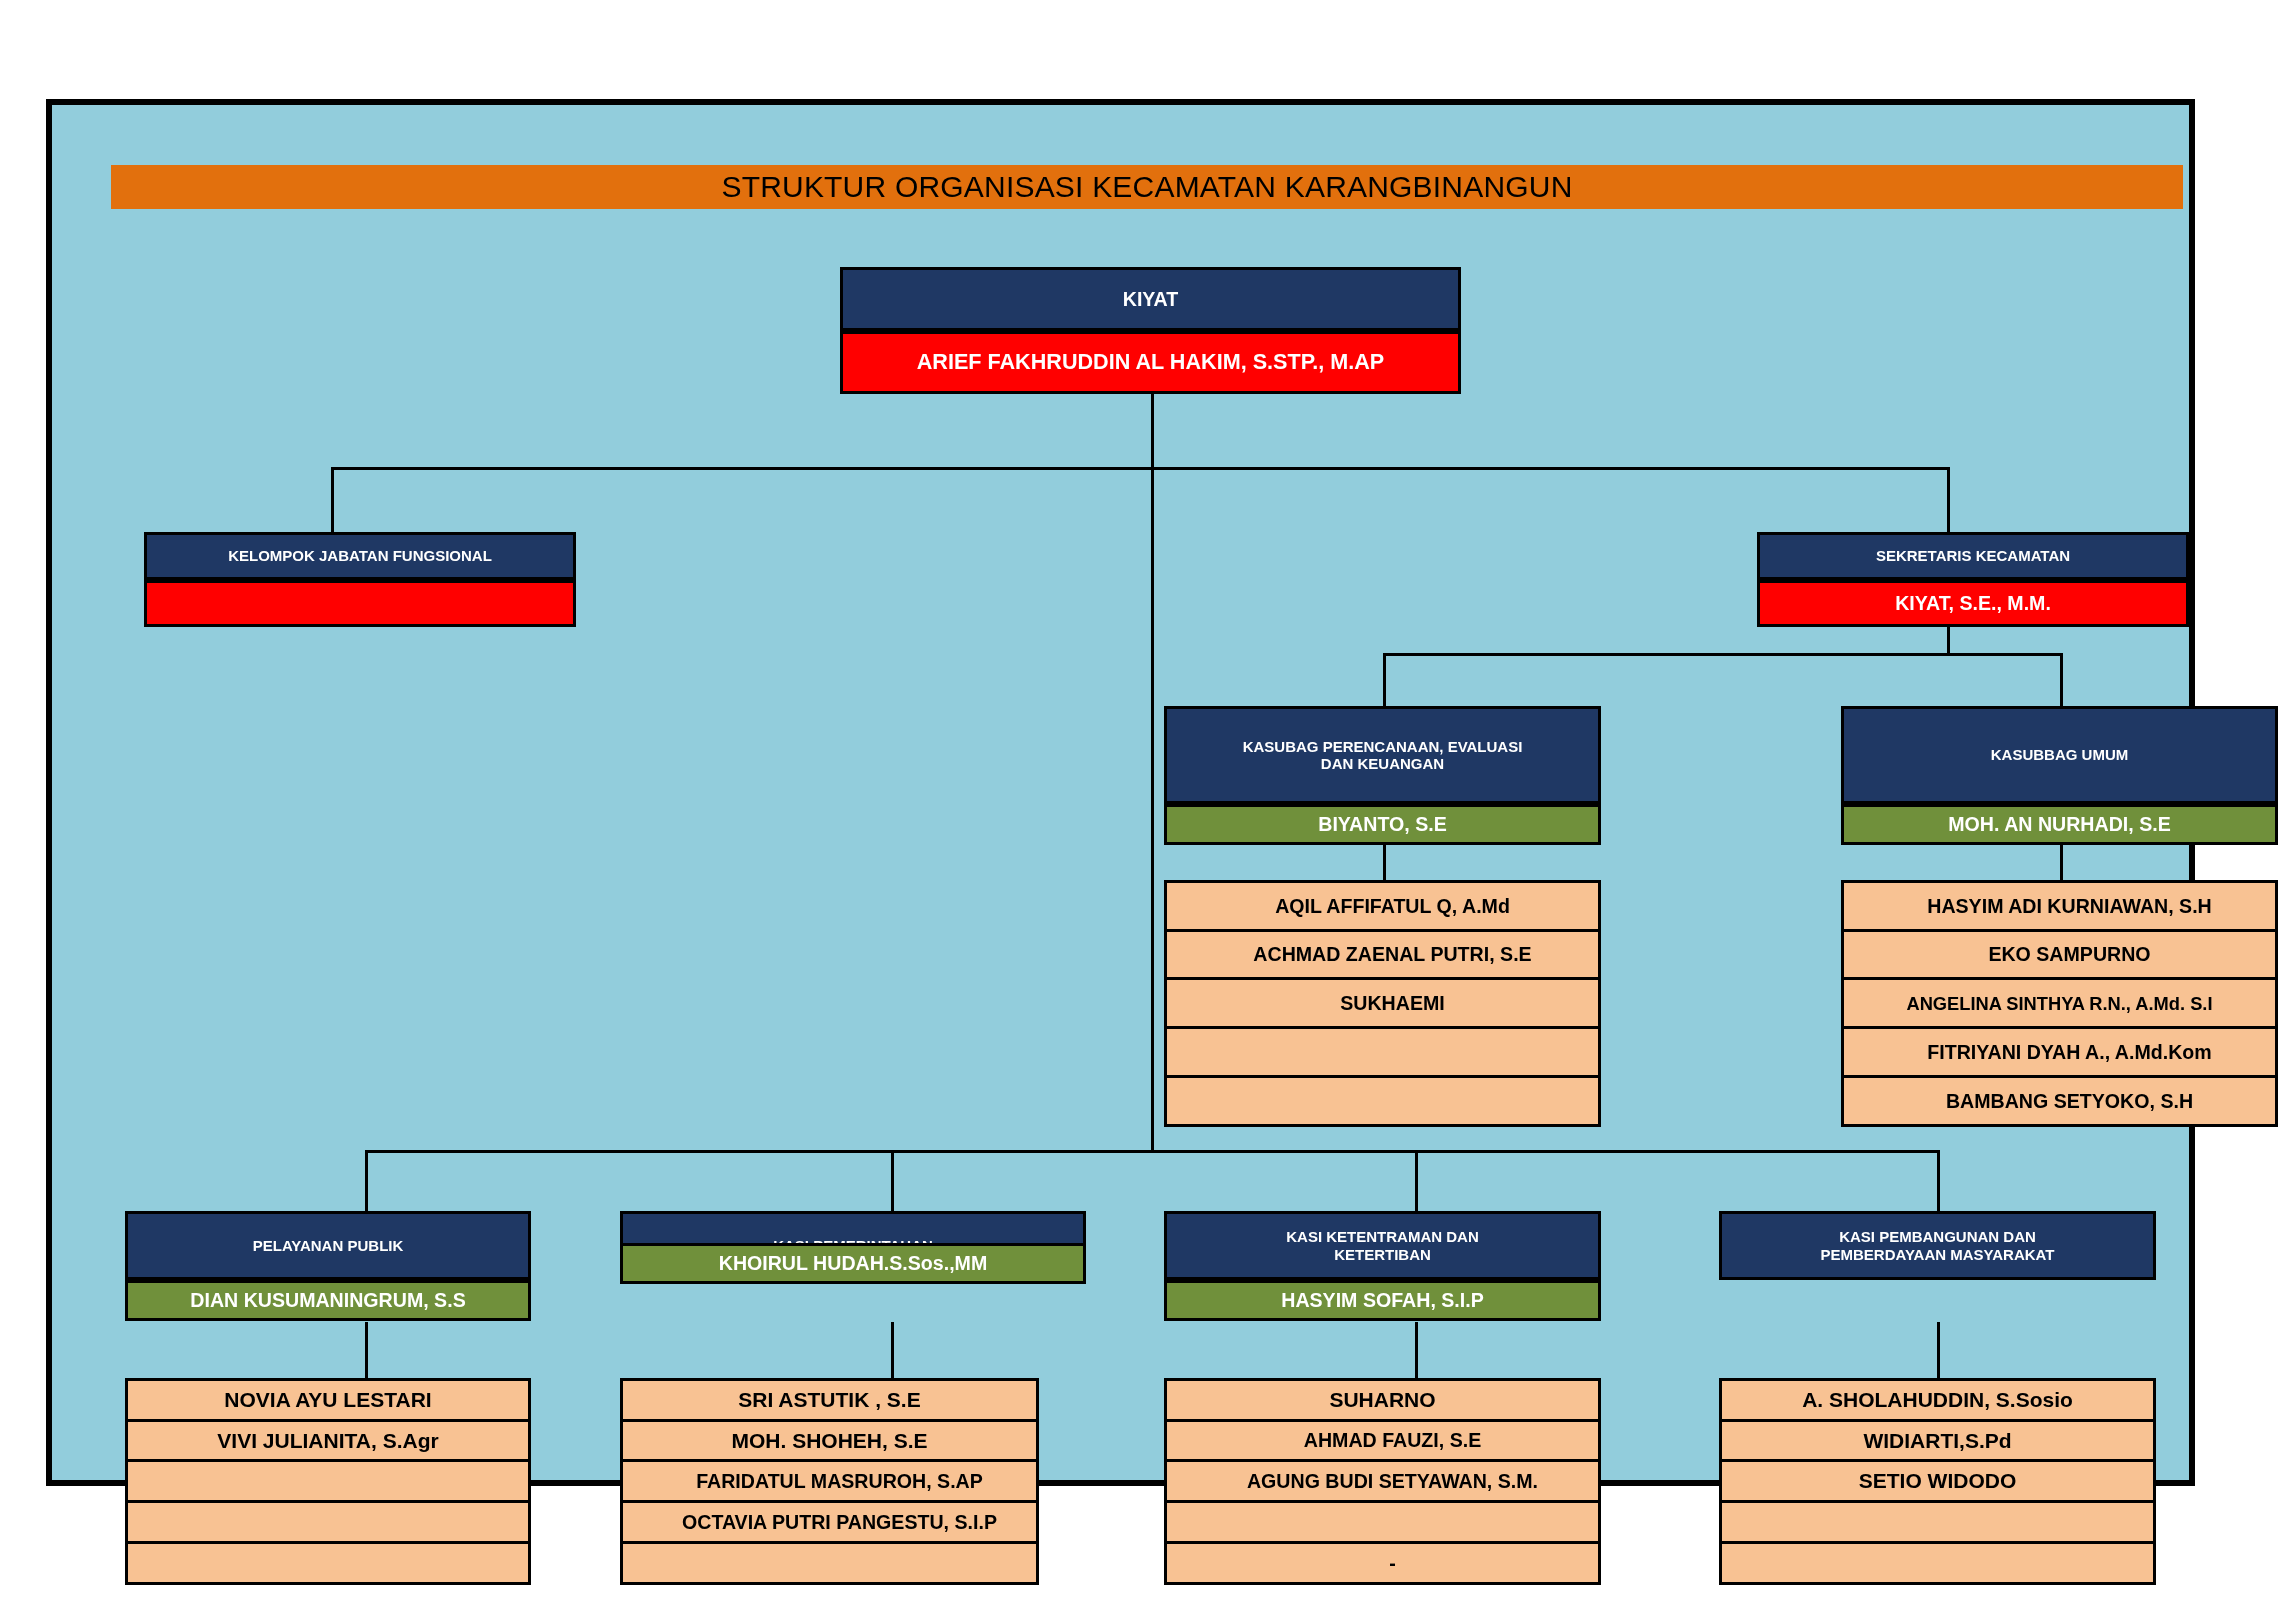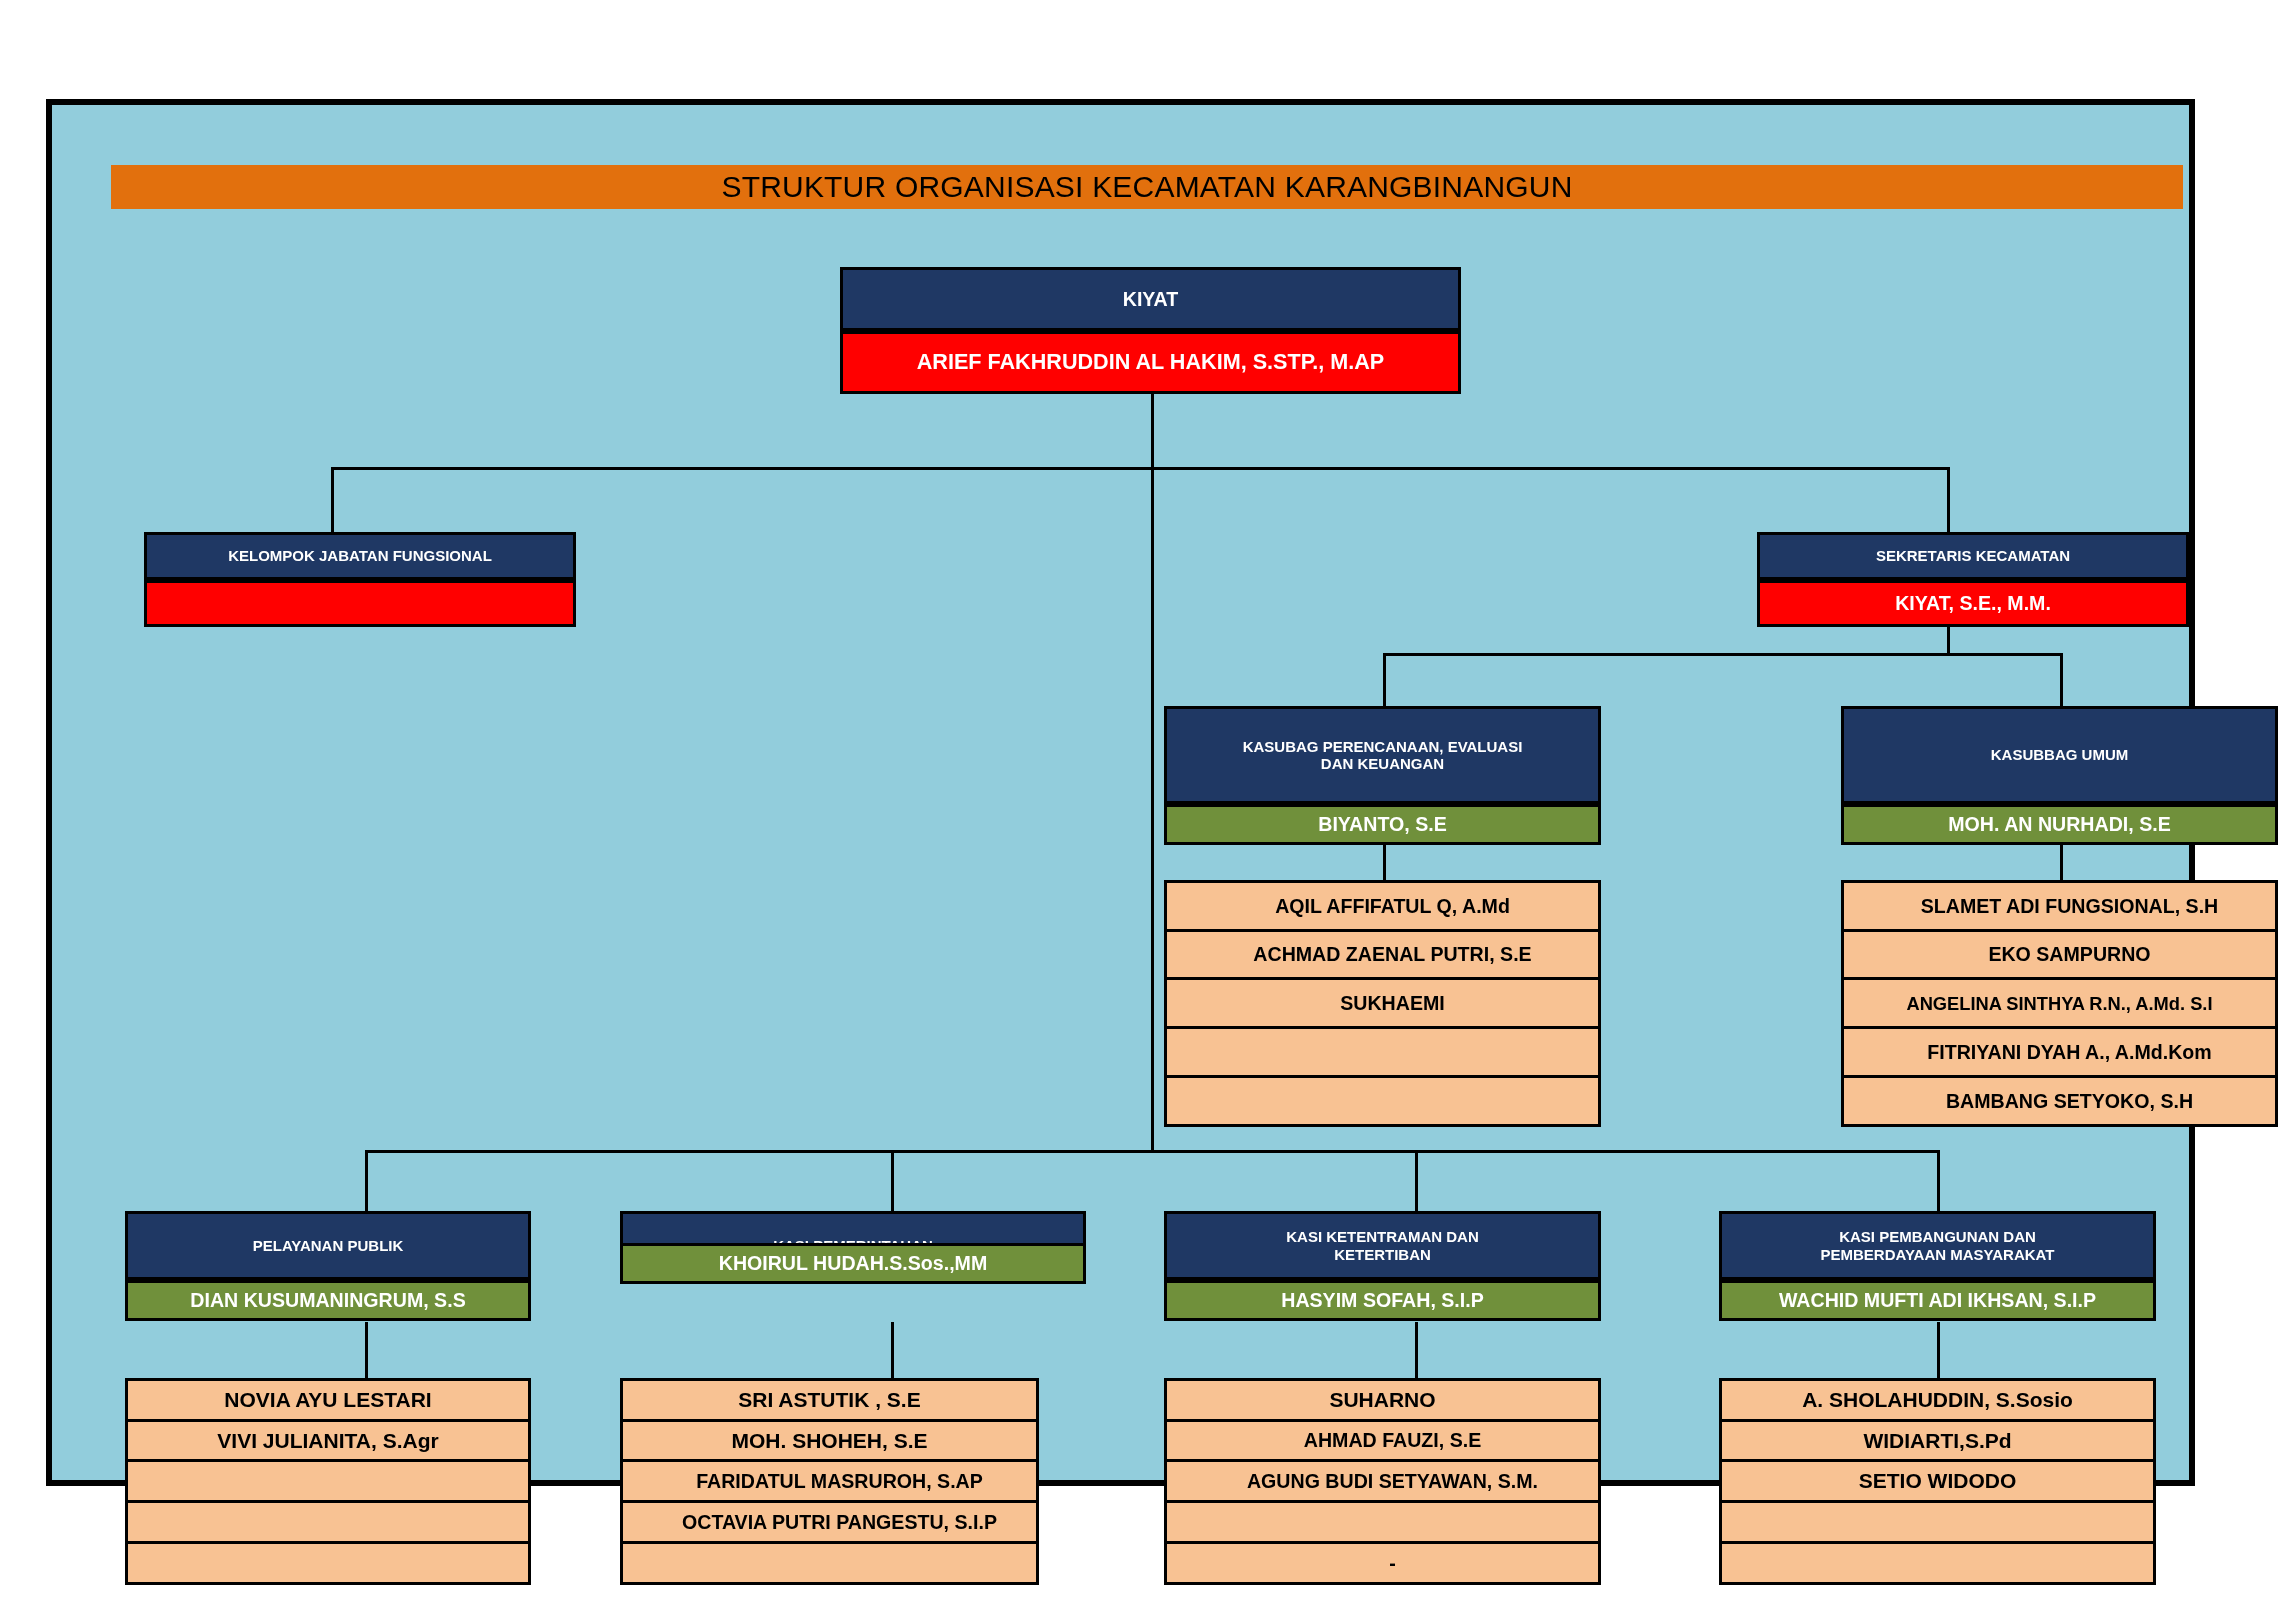--- a/index.html
+++ b/index.html
@@ -121,21 +121,21 @@
   </div>
 
   <div class="abs box navy t-head" style="left:1789px;top:601px;width:437px;height:98px;">
     <span>KASUBBAG UMUM</span>
   </div>
   <div class="abs box green t-sub" style="left:1789px;top:699px;width:437px;height:41px;">
     <span>MOH. AN NURHADI, S.E</span>
   </div>
   <div class="abs" style="left:1789px;top:775px;width:437px;">
     <div class="box peach t-staff" style="height:46px;margin-bottom:-3.3px;">
-      <span>SLAMET ADI FUNGSIONAL, S.H</span>
+      <span>HASYIM ADI KURNIAWAN, S.H</span>
       </div>
     <div class="box peach t-staff" style="height:46px;margin-bottom:-3.3px;">
       <span>EKO SAMPURNO</span>
       </div>
     <div class="box peach t-staff-sm" style="height:46px;margin-bottom:-3.3px;">
       <span>ANGELINA SINTHYA R.N., A.Md. S.I</span>
       </div>
     <div class="box peach t-staff" style="height:46px;margin-bottom:-3.3px;">
       <span>FITRIYANI DYAH A., A.Md.Kom</span>
       </div>
@@ -214,23 +214,20 @@
       </div>
     <div class="box peach t-staff" style="height:38px;">
       <span>-</span>
       </div>
   </div>
 
   <div class="abs box navy t-head" style="left:1667px;top:1106px;width:437px;height:69px;flex-direction:column;">
     <span>KASI PEMBANGUNAN DAN</span>
     <span>PEMBERDAYAAN MASYARAKAT</span>
   </div>
-  <div class="abs box green t-sub" style="left:1667px;top:1175px;width:437px;height:41px;">
-    <span>WACHID MUFTI ADI IKHSAN, S.I.P</span>
-  </div>
   <div class="abs" style="left:1667px;top:1273px;width:437px;">
     <div class="box peach t-staff-lg" style="height:38px;margin-bottom:-3.3px;">
       <span>A. SHOLAHUDDIN, S.Sosio</span>
       </div>
     <div class="box peach t-staff-lg" style="height:38px;margin-bottom:-3.3px;">
       <span>WIDIARTI,S.Pd</span>
       </div>
     <div class="box peach t-staff-lg" style="height:38px;margin-bottom:-3.3px;">
       <span>SETIO WIDODO</span>
       </div>

